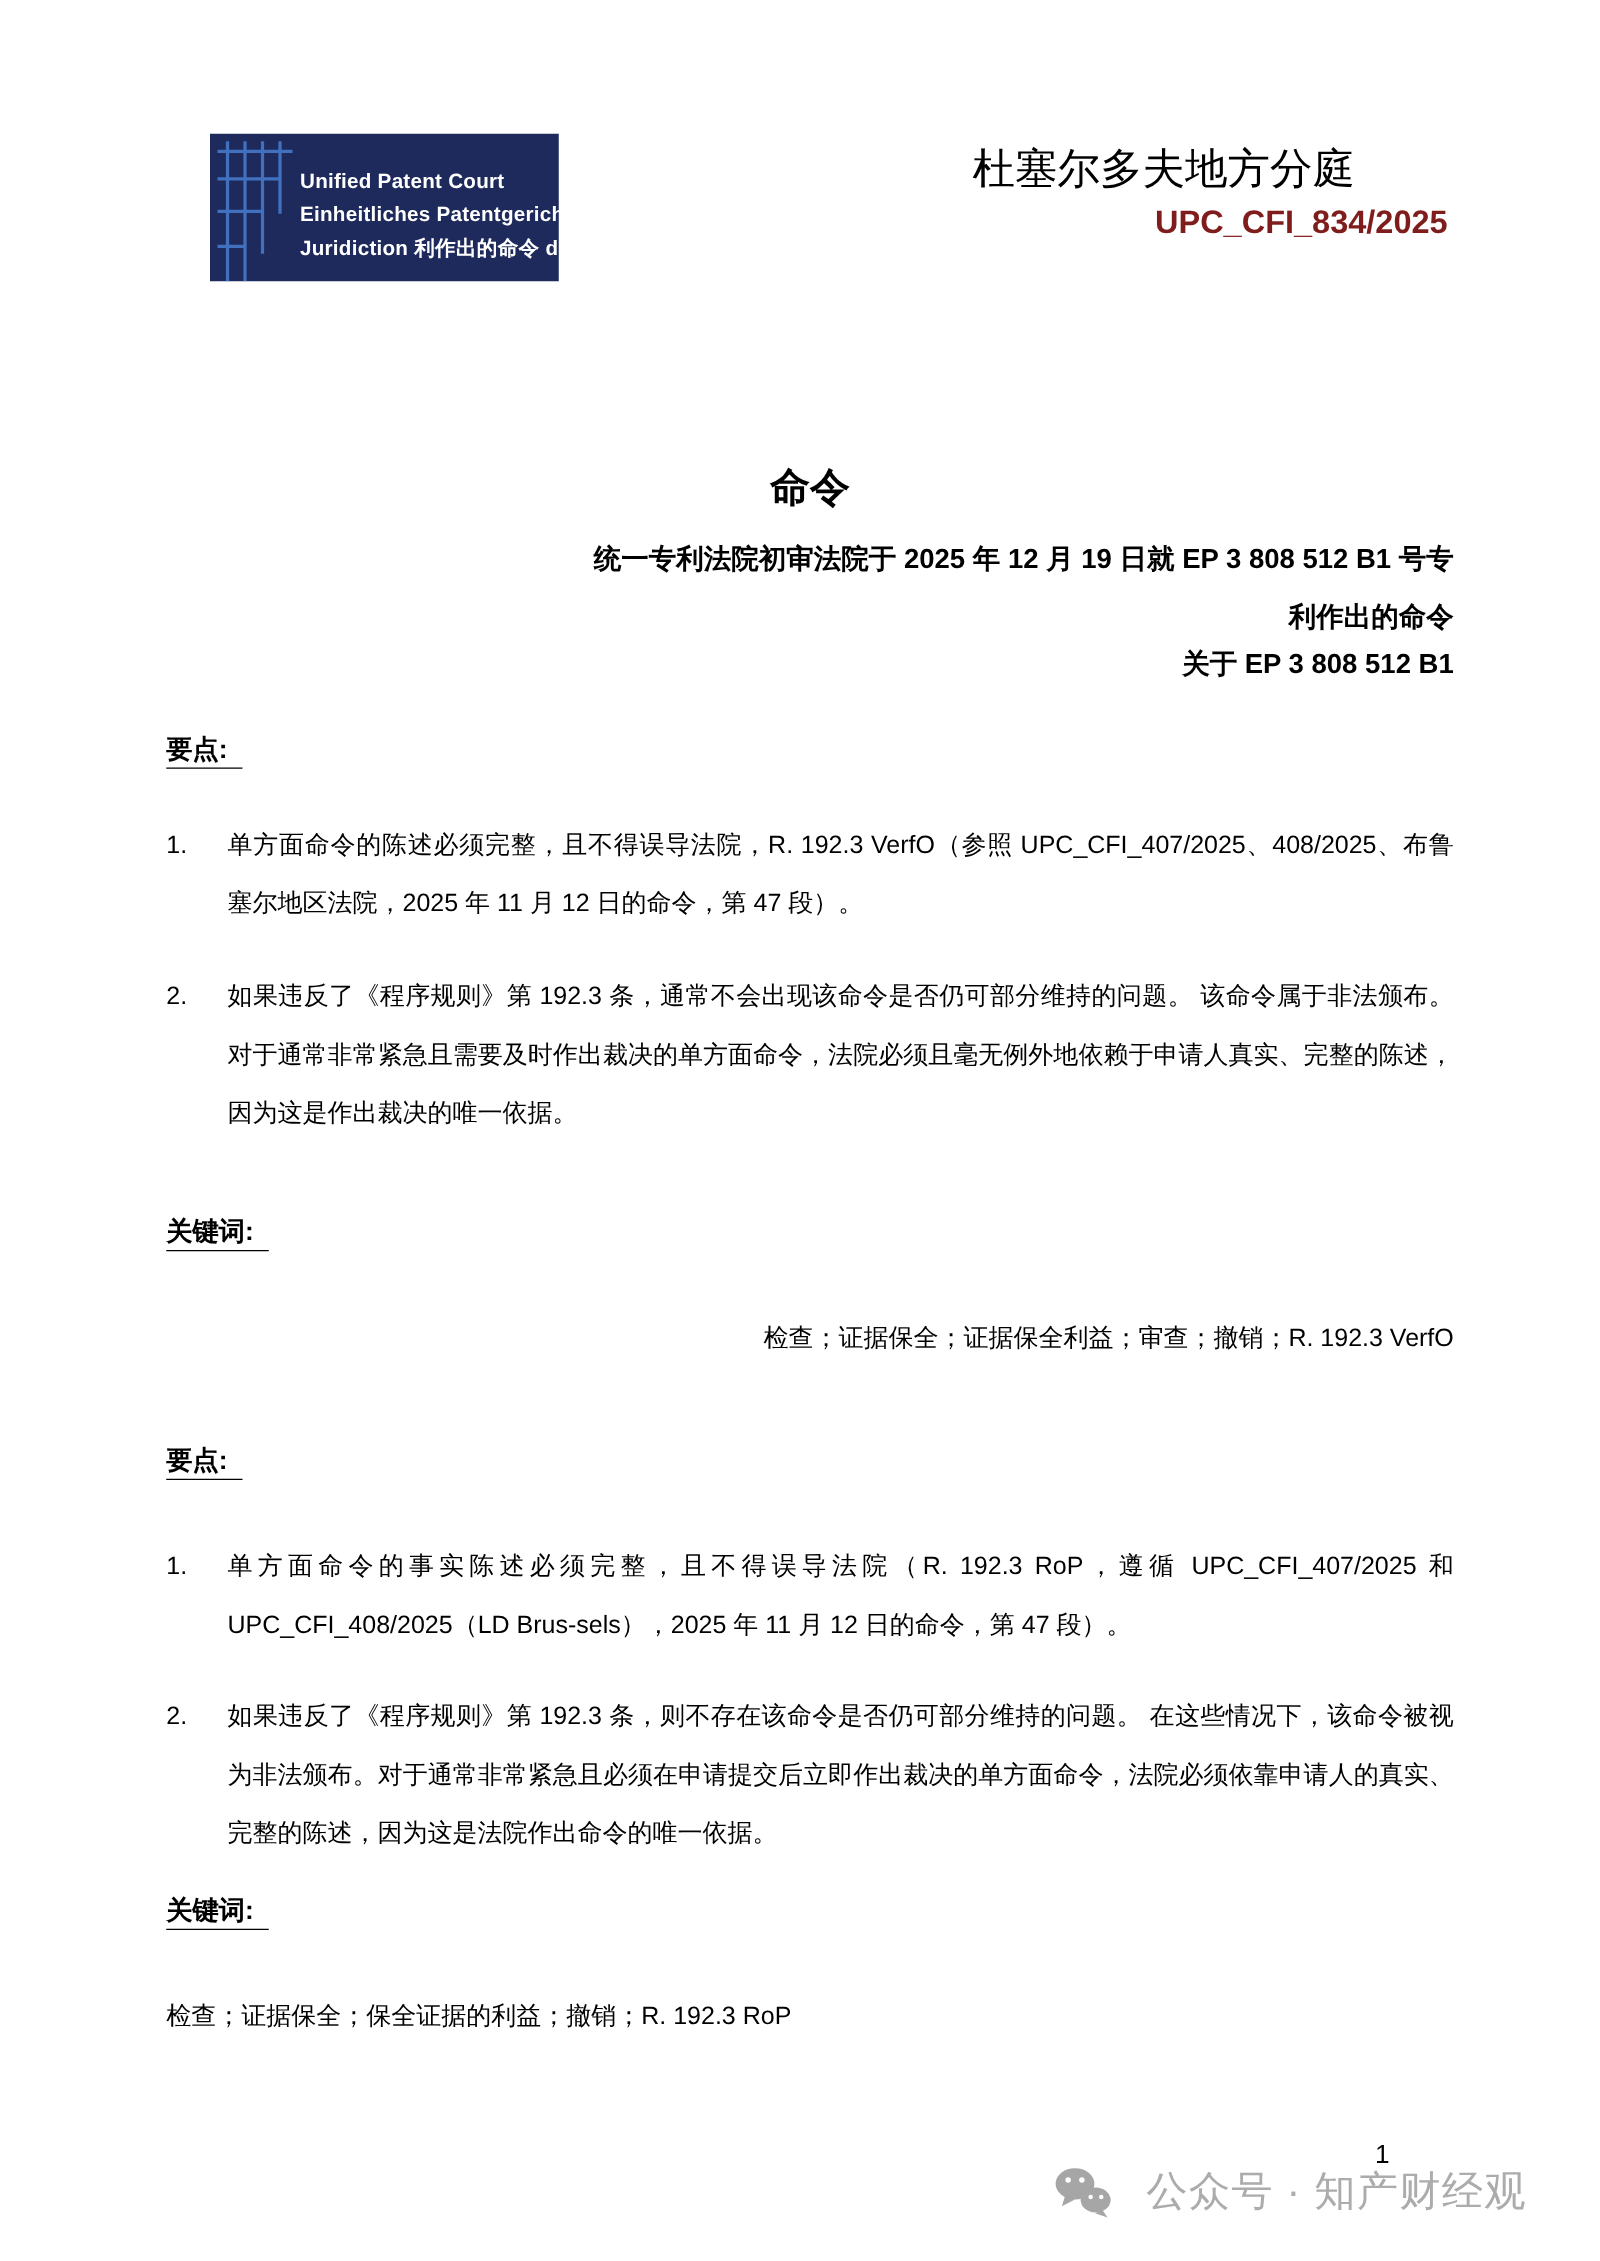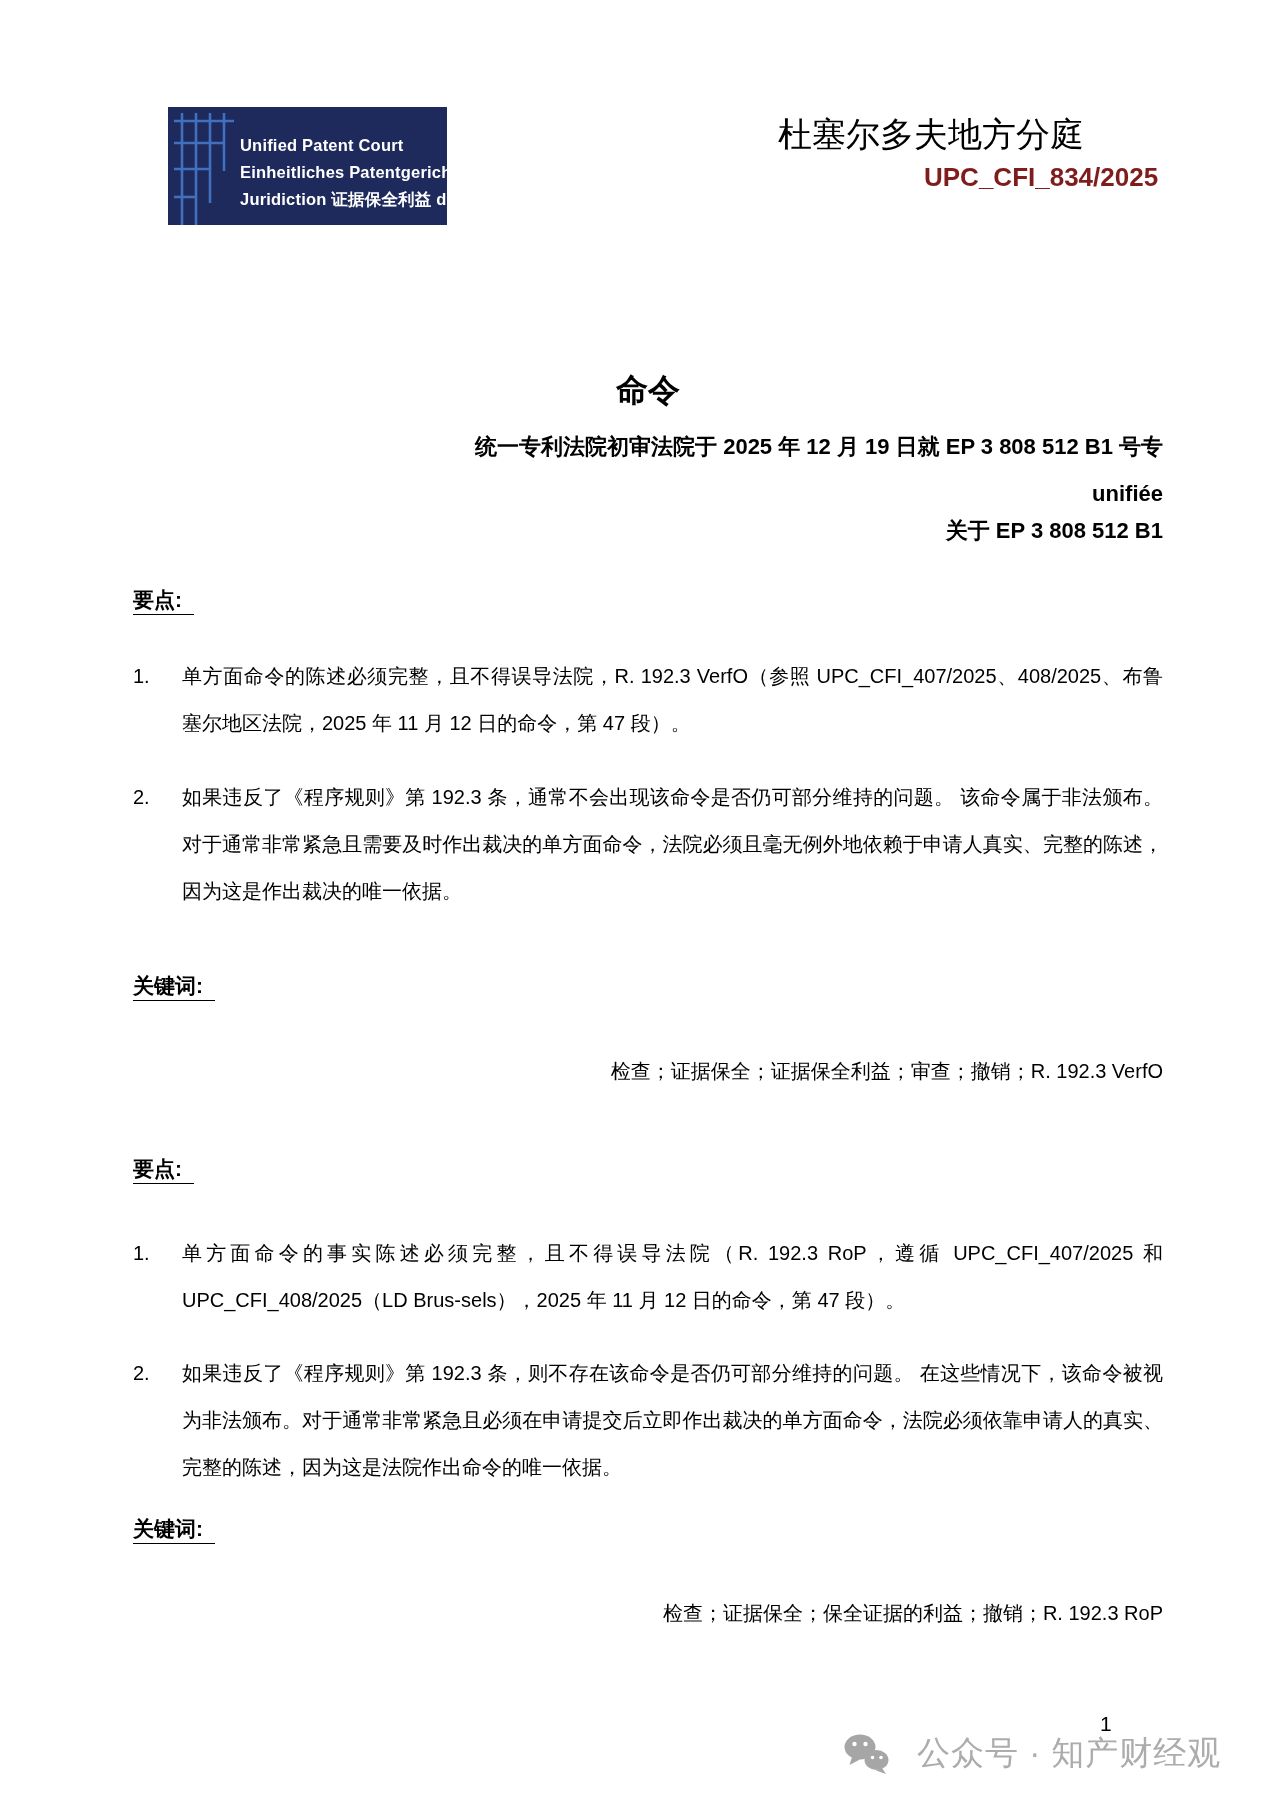--- a/index.html
+++ b/index.html
@@ -99,21 +99,21 @@
   .item { display: flex; font-size: 20px; line-height: 47px; color: #000000; }
   .item .num   { width: 49px; flex: 0 0 49px; }
   .item .itext { flex: 1; text-align: justify; text-justify: inter-character; }
   .item-1-1 { margin-top: 38px; }
   .item-1-2 { margin-top: 27px; }
   .item-2-1 { margin-top: 46px; }
   .item-2-2 { margin-top: 26px; }
 
   .keywords { font-size: 20px; line-height: 47px; color: #000000; }
   .kw-1 { margin-top: 47px; text-align: right; }
-  .kw-2 { margin-top: 46px; text-align: right; }
+  .kw-2 { margin-top: 46px; }
 
   
   .page-no {
     position: absolute;
     left: 1100px;
     top: 1712px;
     font-size: 21px;
     color: #000000;
   }
   .watermark {
@@ -143,32 +143,32 @@
         <line x1="56" y1="6" x2="56" y2="64"></line>
         <line x1="6" y1="14" x2="66" y2="14"></line>
         <line x1="6" y1="36" x2="56" y2="36"></line>
         <line x1="6" y1="62" x2="42" y2="62"></line>
         <line x1="6" y1="90" x2="28" y2="90"></line>
       </g>
     </svg>
     <div class="logo-text">
       <div>Unified Patent Court</div>
       <div>Einheitliches Patentgericht</div>
-      <div>Juridiction 证据保全利益 du brevet</div>
+      <div>Juridiction 利作出的命令 du brevet</div>
     </div>
   </div>
 
   <div class="division">杜塞尔多夫地方分庭</div>
   <div class="case-no">UPC_CFI_834/2025</div>
 
   <div class="content">
 
     <h1 class="order-title">命令</h1>
     <p class="sub sub-1">统一专利法院初审法院于 2025 年 12 月 19 日就 EP 3 808 512 B1 号专</p>
-    <p class="sub sub-2">unifiée</p>
+    <p class="sub sub-2">利作出的命令</p>
     <p class="sub sub-3">关于 EP 3 808 512 B1</p>
 
     <div class="sec-heading h-points-1">
       <span>要点:</span>
     </div>
 
     <div class="item item-1-1">
       <div class="num">1.</div>
       <div class="itext">单方面命令的陈述必须完整，且不得误导法院，R. 192.3 VerfO（参照 UPC_CFI_407/2025、408/2025、布鲁塞尔地区法院，2025 年 11 月 12 日的命令，第 47 段）。</div>
     </div>

